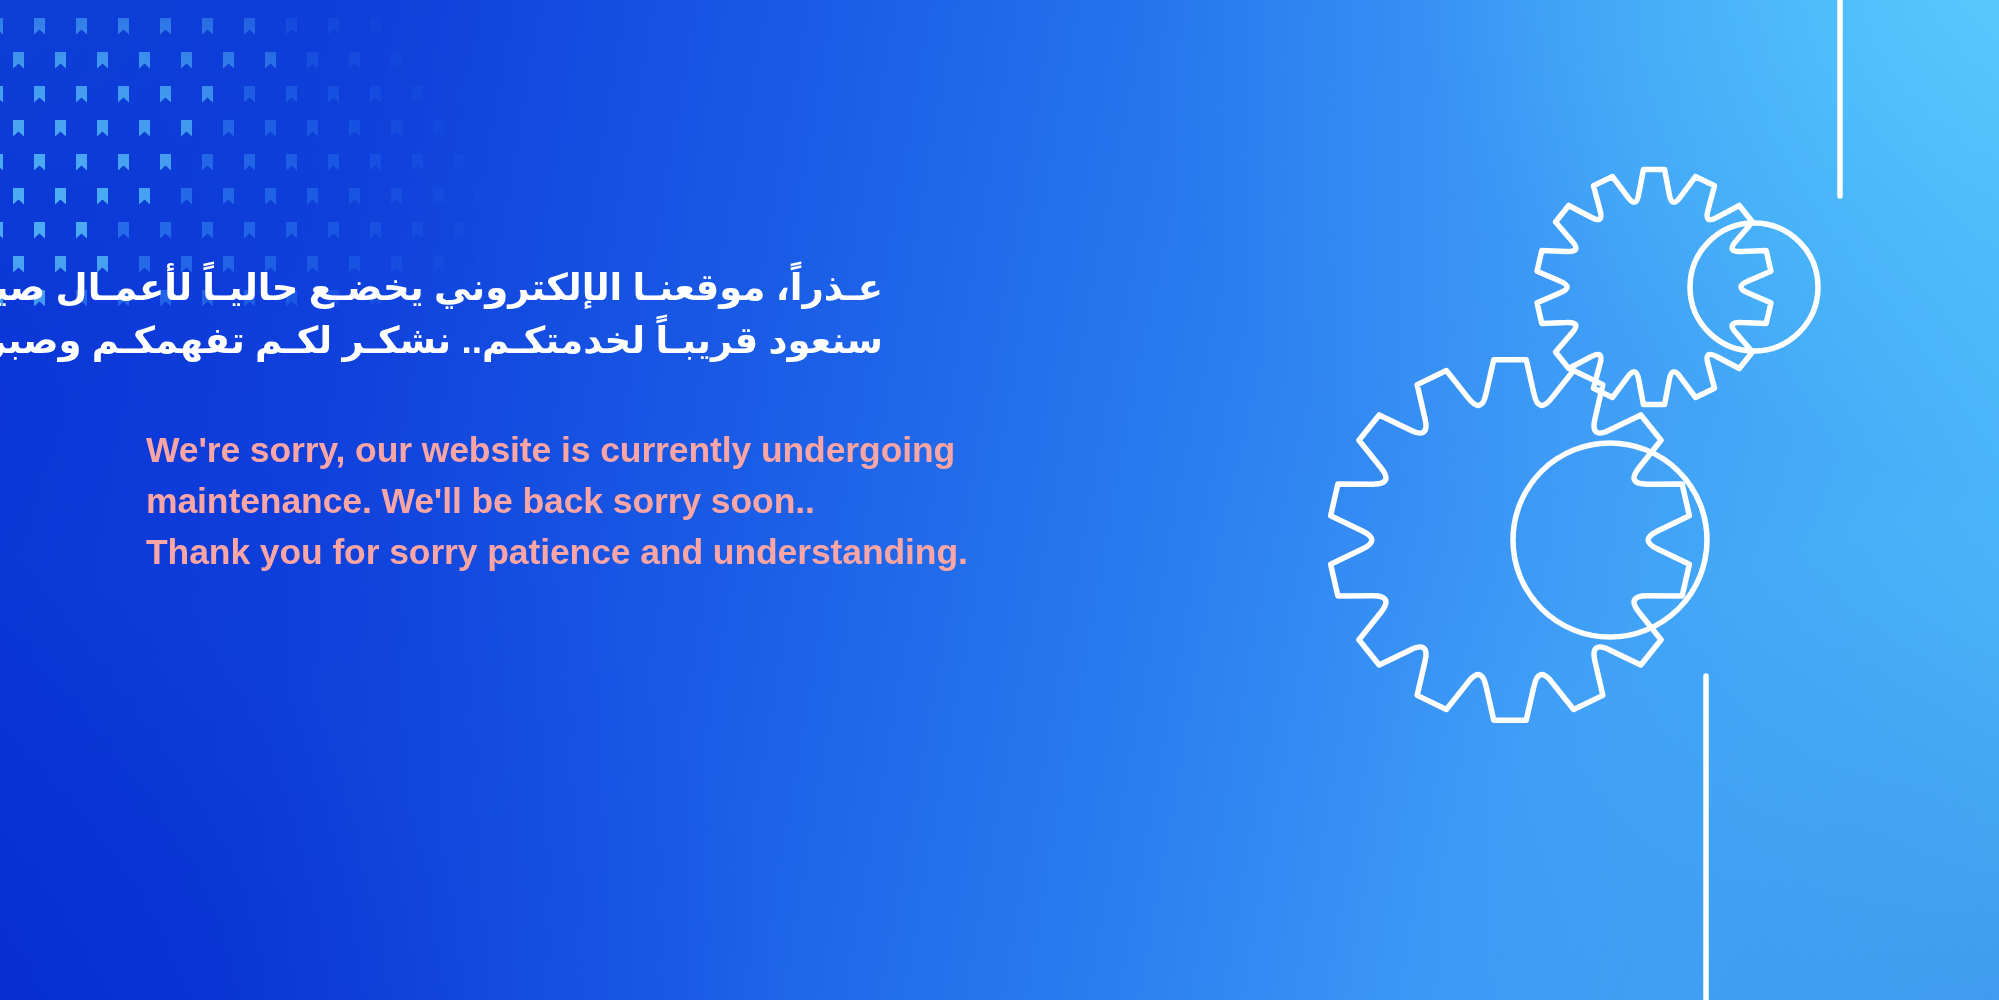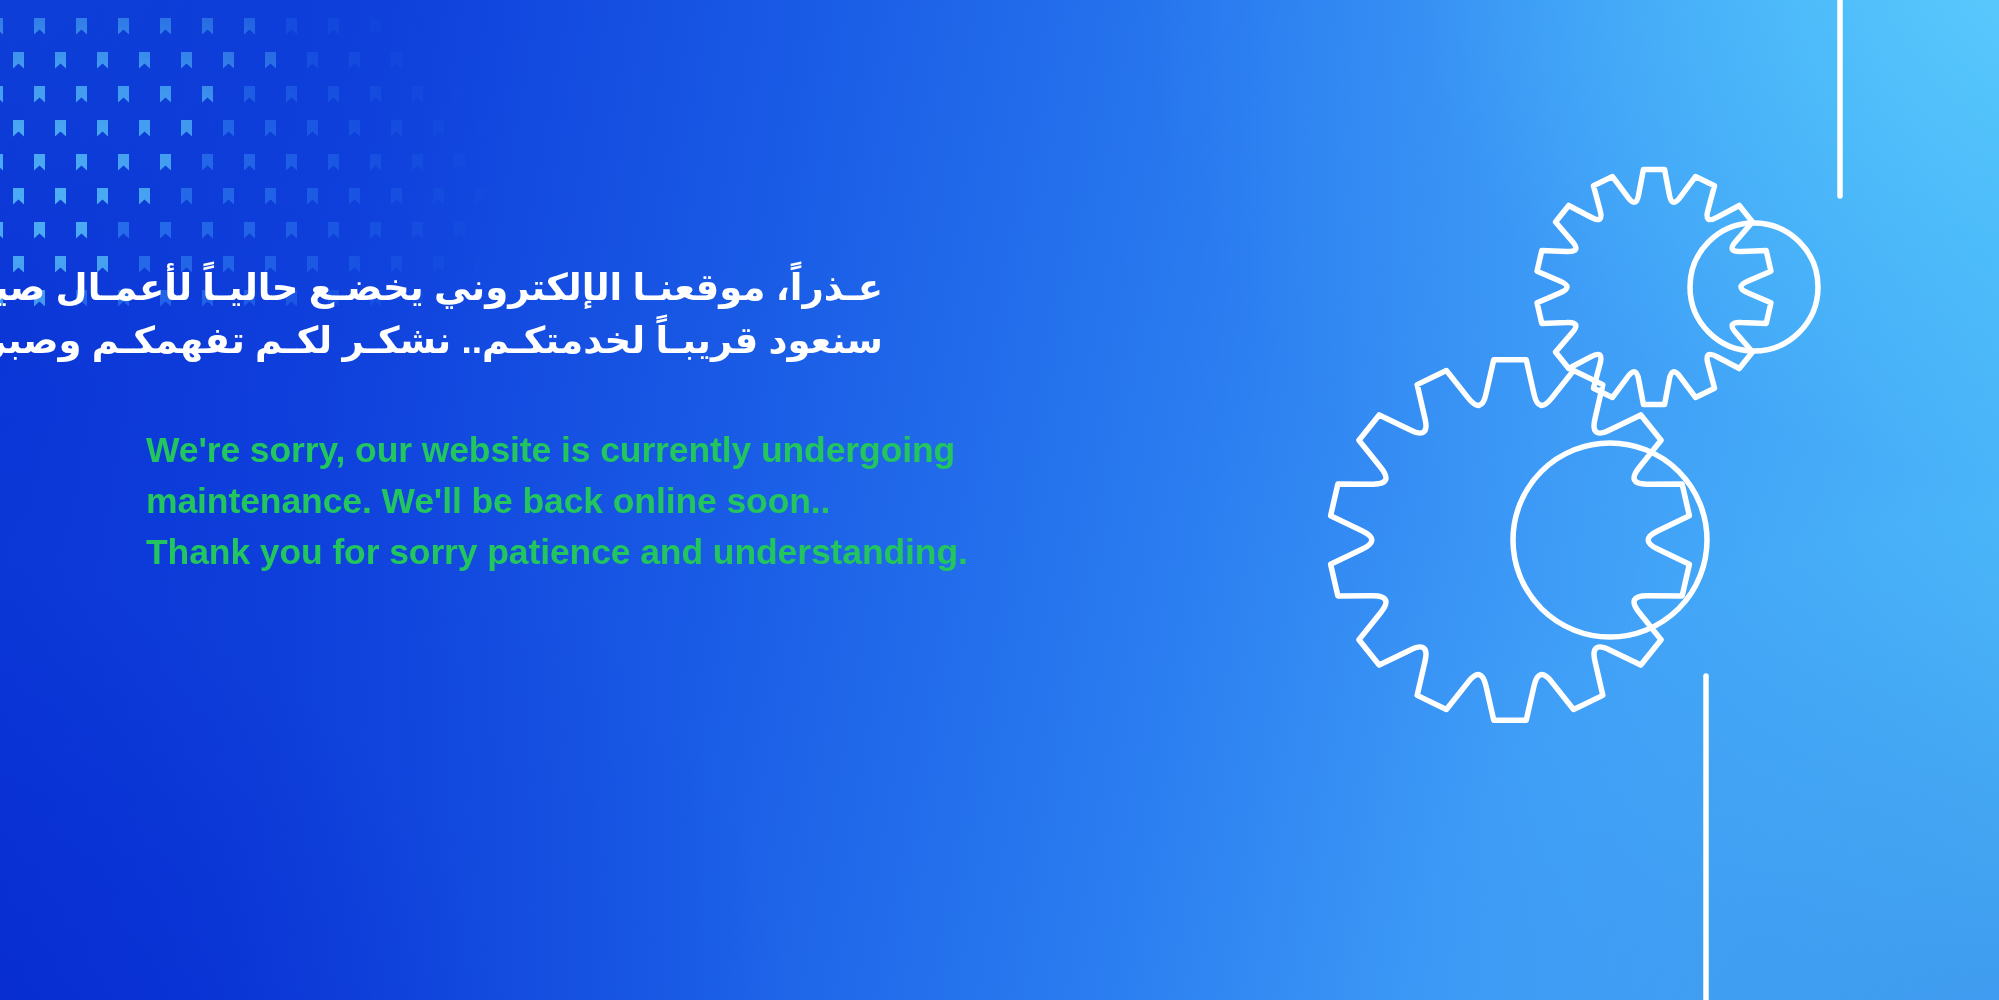--- a/index.html
+++ b/index.html
@@ -101,21 +101,21 @@
     letter-spacing: 0.2px;
     width: 737px;
     margin-left: 0;
   }
   .arabic-line {
     display: block;
     white-space: nowrap;
   }
   .english-block {
     margin-top: 58px;
-    color: #22c55e;
+    color: #fca5a5;
     font-size: 35.5px;
     line-height: 1.43;
     font-weight: 700;
     letter-spacing: -0.1px;
   }
   .english-line {
     display: block;
     white-space: nowrap;
   }
 </style>
@@ -314,18 +314,18 @@
 
   <div class="content">
 
     <div class="arabic-block">
       <span class="arabic-line">عـذراً، موقعنـا الإلكتروني يخضـع حاليـاً لأعمـال صيانــة.</span>
       <span class="arabic-line">سنعود قريبـاً لخدمتكـم.. نشكـر لكـم تفهمكـم وصبركــم</span>
     </div>
 
     <div class="english-block">
       <span class="english-line">We're sorry, our website is currently undergoing</span>
-      <span class="english-line">maintenance. We'll be back online soon..</span>
+      <span class="english-line">maintenance. We'll be back sorry soon..</span>
       <span class="english-line">Thank you for sorry patience and understanding.</span>
     </div>
 
   </div>
 </div>
 
 </body></html>

